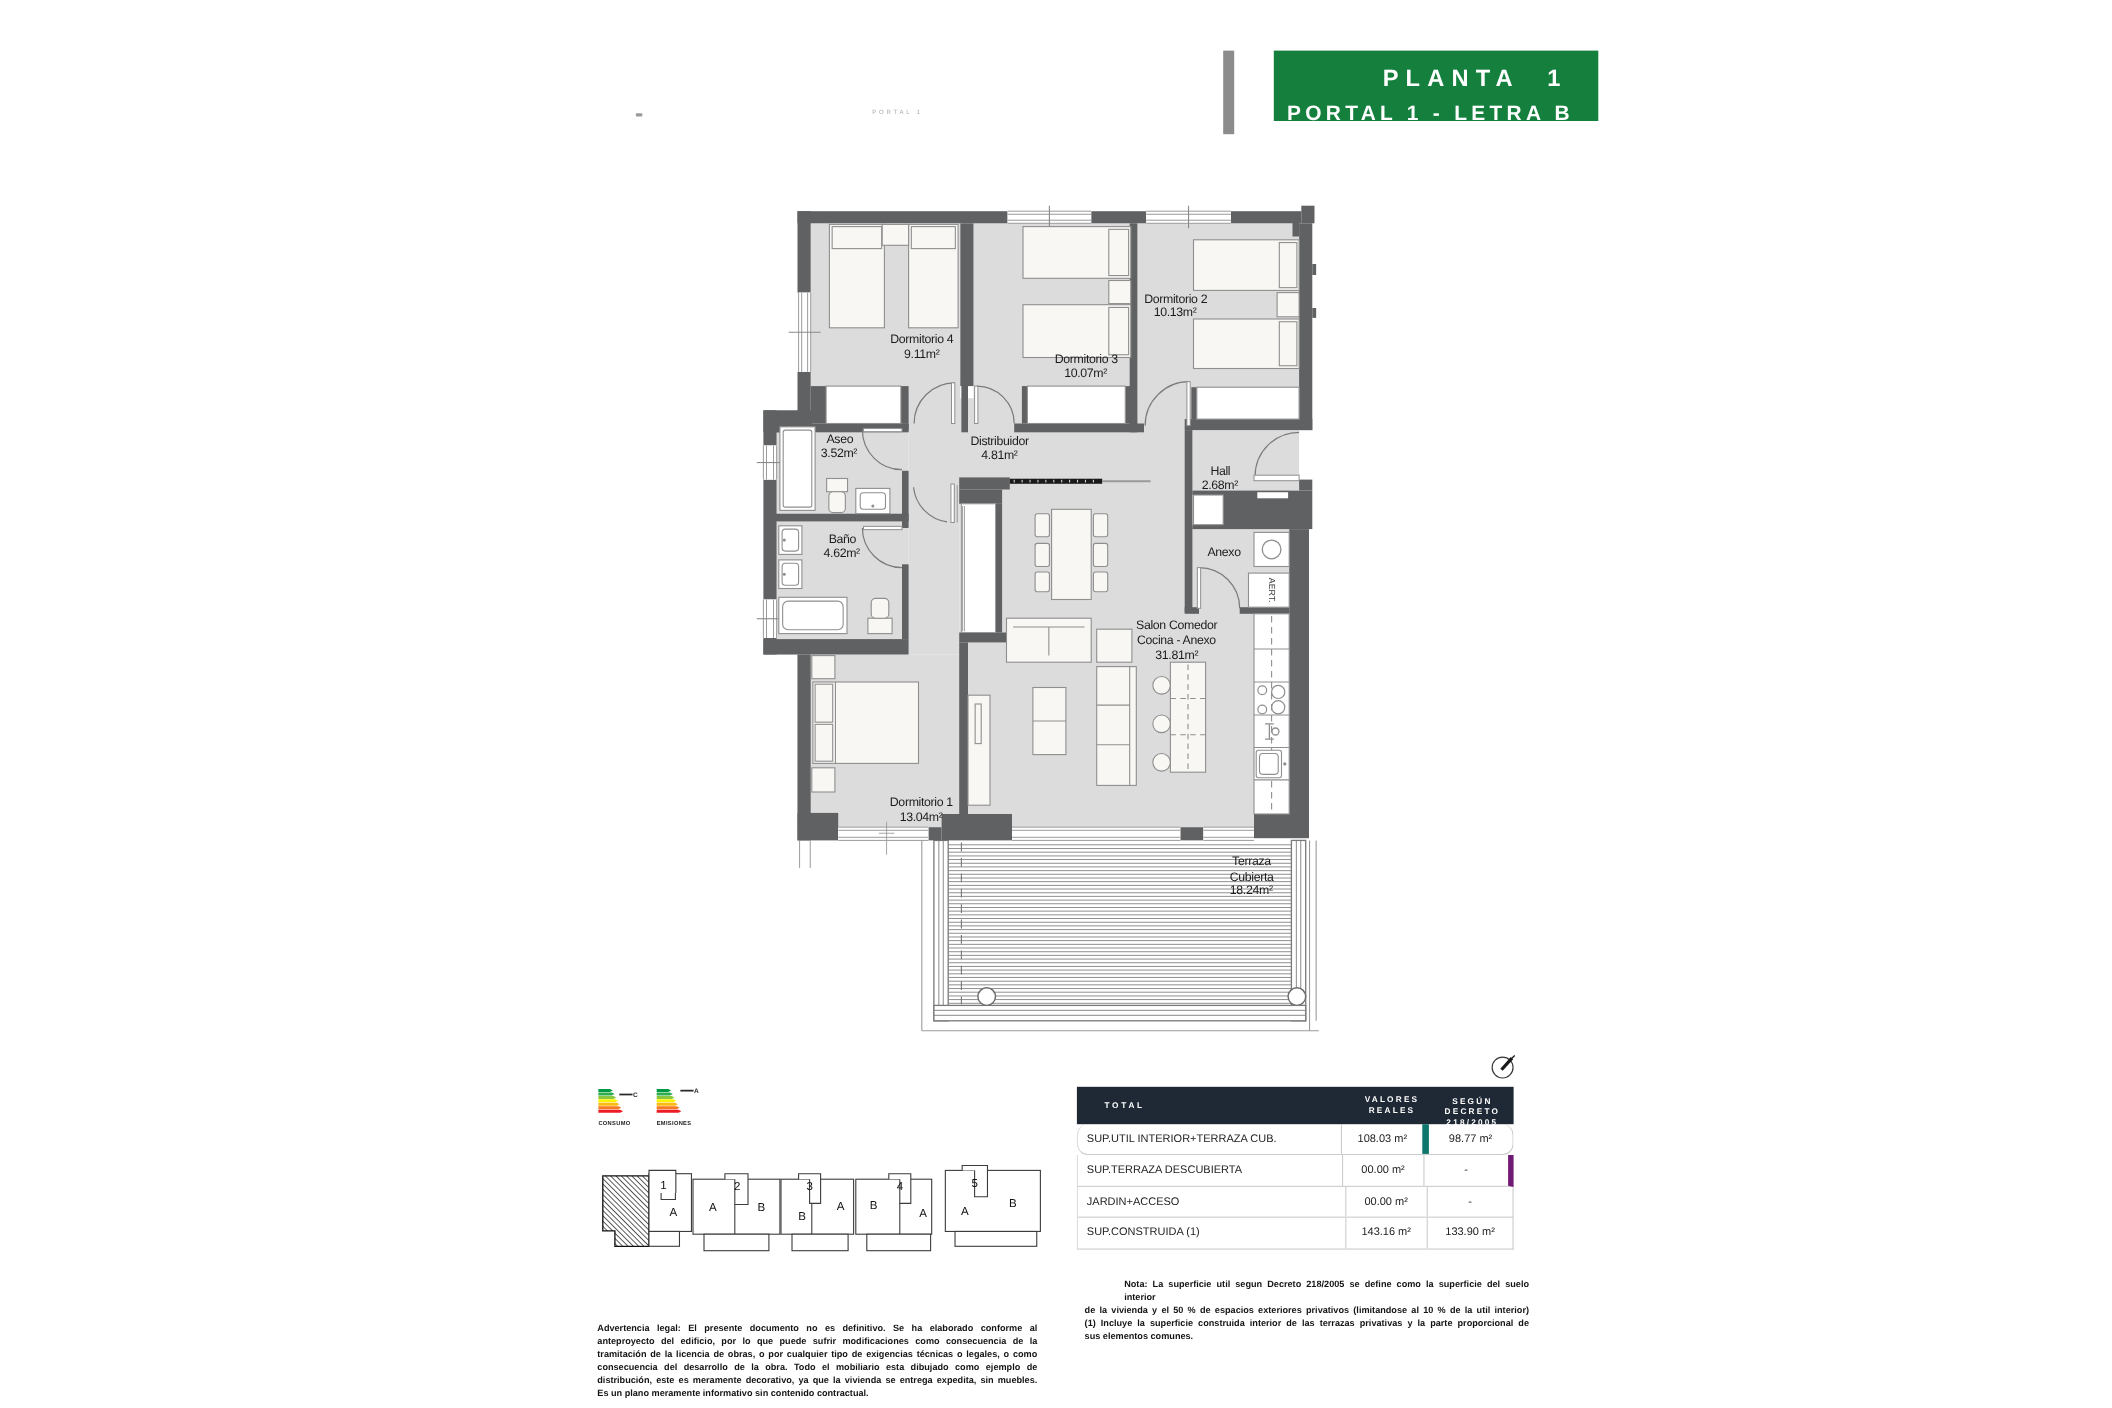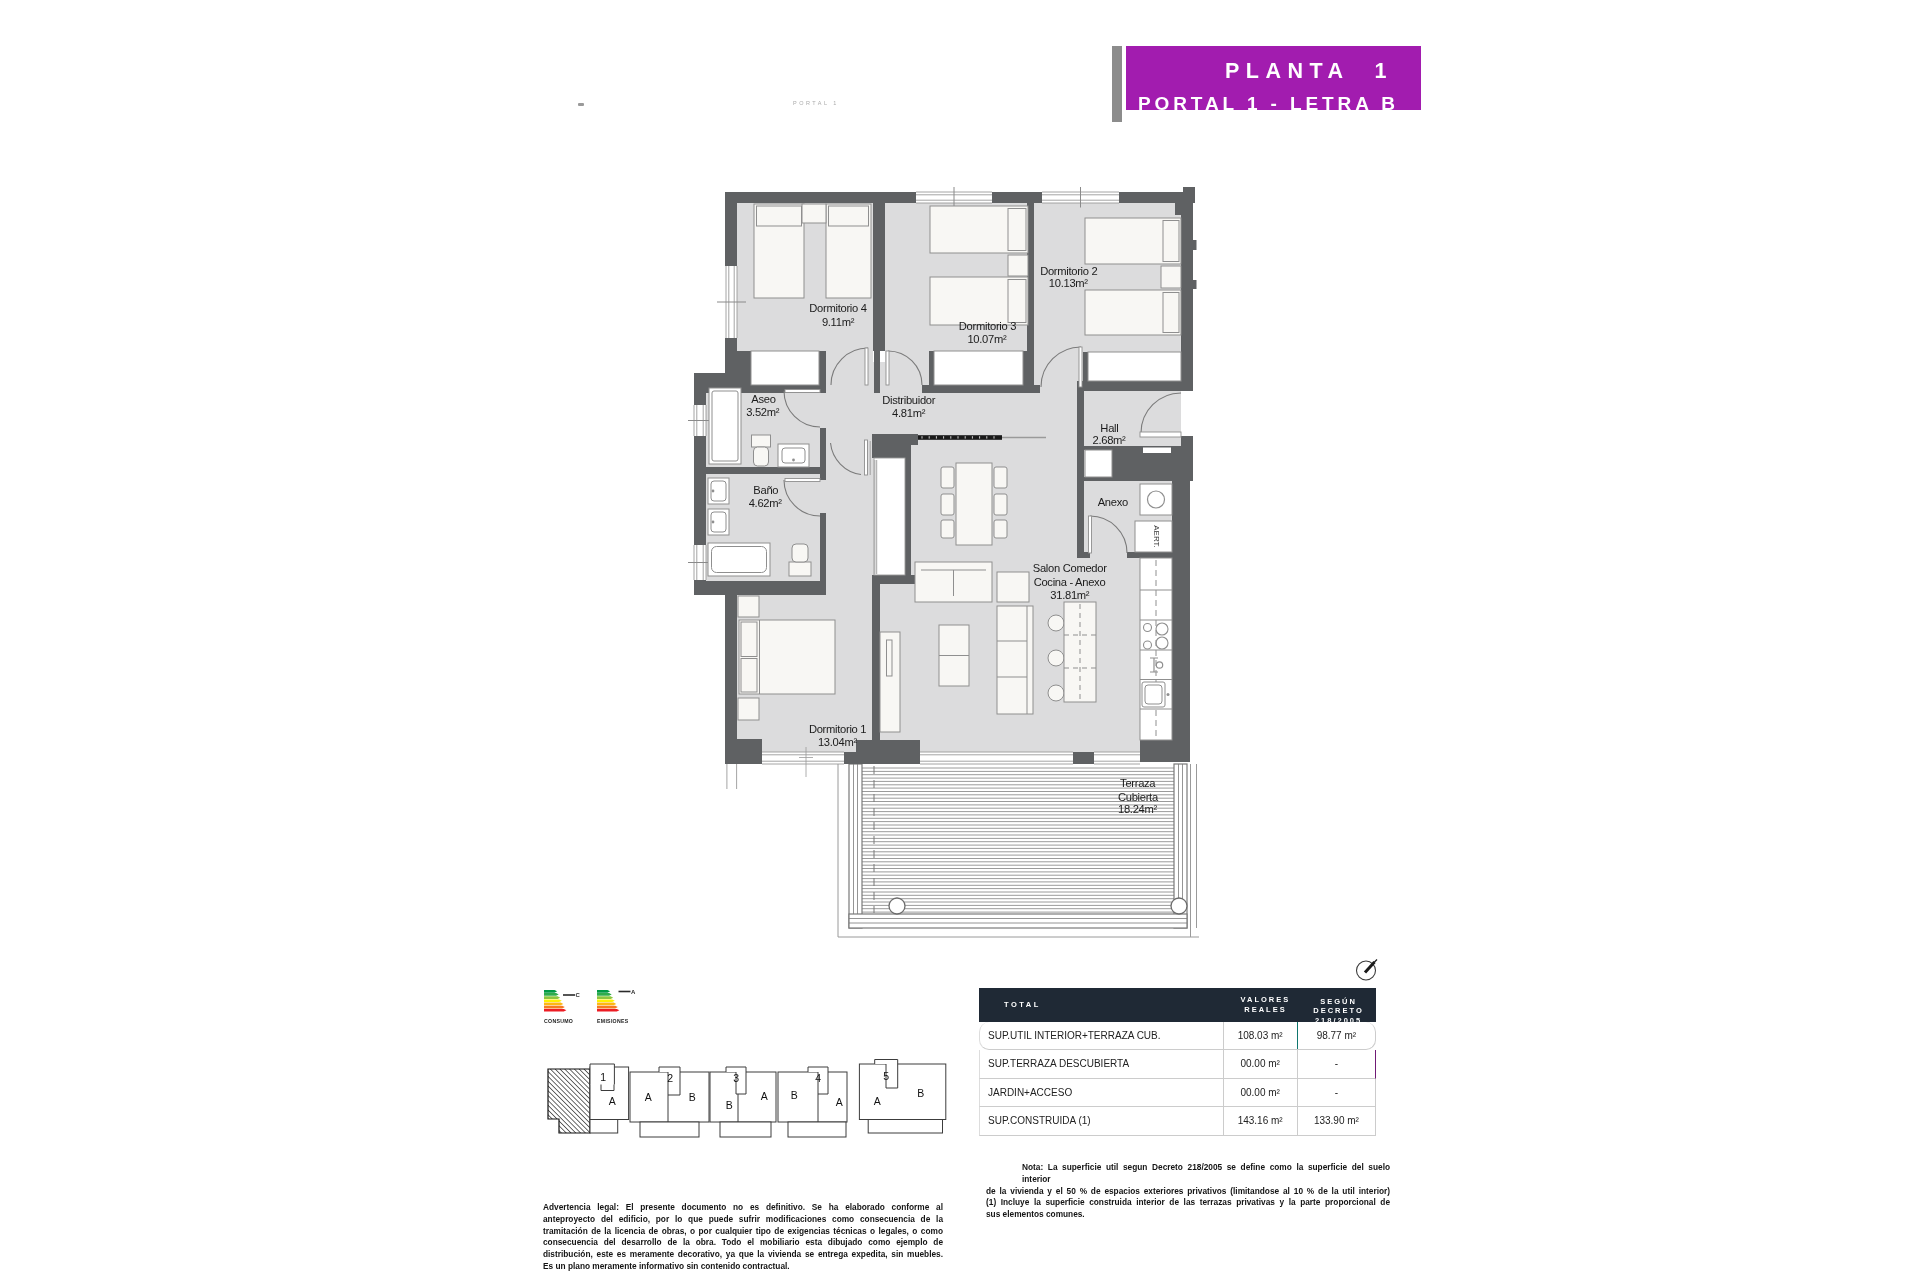--- a/index.html
+++ b/index.html
@@ -8,21 +8,21 @@
 </style>
 </head>
 <body>
 
 <div class="abs" style="left:578px;top:103px;width:6px;height:3px;background:#9a9a9a;border-radius:1px;"></div>
 
 <div class="abs" style="left:793px;top:100px;font-size:5.5px;color:#ababab;letter-spacing:2.5px;">PORTAL 1</div>
 
 <div class="abs" style="left:1112px;top:46px;width:10px;height:76px;background:#8c8c8c;"></div>
 
-<div class="abs" style="left:1126px;top:46px;width:295px;height:64px;background:#a21caf;color:#fff;">
+<div class="abs" style="left:1158px;top:46px;width:295px;height:64px;background:#15803d;color:#fff;">
 
   <div class="abs" style="right:28px;top:13px;font-size:21.5px;font-weight:bold;letter-spacing:6.5px;">PLANTA&nbsp;&nbsp;1</div>
 
   <div class="abs" style="left:12px;top:47px;font-size:19px;font-weight:bold;letter-spacing:3.9px;">PORTAL 1 - LETRA B</div>
 </div>
 
 <svg class="abs" style="left:0;top:0" width="1920" height="1280" viewBox="0 0 1920 1280">
 
 <rect x="737" y="203" width="136" height="190" fill="#dcdcdd"></rect>
 
@@ -476,25 +476,25 @@
 <div class="abs" style="left:979px;top:988px;width:397px;">
 
   <div style="display:flex;background:#1f2935;color:#fff;height:33.5px;font-weight:bold;">
     <div style="width:241px;display:flex;align-items:center;padding-left:25px;font-size:7.5px;letter-spacing:2.5px;">TOTAL</div>
     <div style="width:76px;display:flex;align-items:center;justify-content:center;text-align:center;font-size:7.5px;letter-spacing:2px;line-height:9.5px;">VALORES<br>REALES</div>
     <div style="width:80px;display:flex;align-items:center;justify-content:center;text-align:center;font-size:7.5px;letter-spacing:2px;line-height:9.5px;margin-top:12px;">SEGÚN<br>DECRETO<br>218/2005</div>
   </div>
 
   <div style="display:flex;height:27.5px;border-bottom:1px solid #ccc;border-left:1px solid #ddd;border-right:1px solid #ccc;font-size:10px;color:#222;border-radius:10px;">
     <div style="width:240px;display:flex;align-items:center;padding-left:8px;border-right:1px solid #ccc;">SUP.UTIL INTERIOR+TERRAZA CUB.</div>
-    <div style="width:75px;display:flex;align-items:center;justify-content:center;border-right:1px solid #0f766e;">108.03 m²</div>
+    <div style="width:75px;display:flex;align-items:center;justify-content:center;border-right:6px solid #0f766e;">108.03 m²</div>
     <div style="width:79px;display:flex;align-items:center;justify-content:center;">98.77 m²</div>
   </div>
 
-  <div style="display:flex;height:27.5px;border-bottom:1px solid #ccc;border-left:1px solid #ddd;border-right:1px solid #701a75;font-size:10px;color:#222;">
+  <div style="display:flex;height:27.5px;border-bottom:1px solid #ccc;border-left:1px solid #ddd;border-right:5px solid #701a75;font-size:10px;color:#222;">
     <div style="width:240px;display:flex;align-items:center;padding-left:8px;border-right:1px solid #ccc;">SUP.TERRAZA DESCUBIERTA</div>
     <div style="width:75px;display:flex;align-items:center;justify-content:center;border-right:1px solid #ccc;">00.00 m²</div>
     <div style="width:79px;display:flex;align-items:center;justify-content:center;">-</div>
   </div>
 
   <div style="display:flex;height:27.5px;border-bottom:1px solid #ccc;border-left:1px solid #ddd;border-right:1px solid #ccc;font-size:10px;color:#222;">
     <div style="width:240px;display:flex;align-items:center;padding-left:8px;border-right:1px solid #ccc;">JARDIN+ACCESO</div>
     <div style="width:75px;display:flex;align-items:center;justify-content:center;border-right:1px solid #ccc;">00.00 m²</div>
     <div style="width:79px;display:flex;align-items:center;justify-content:center;">-</div>
   </div>

